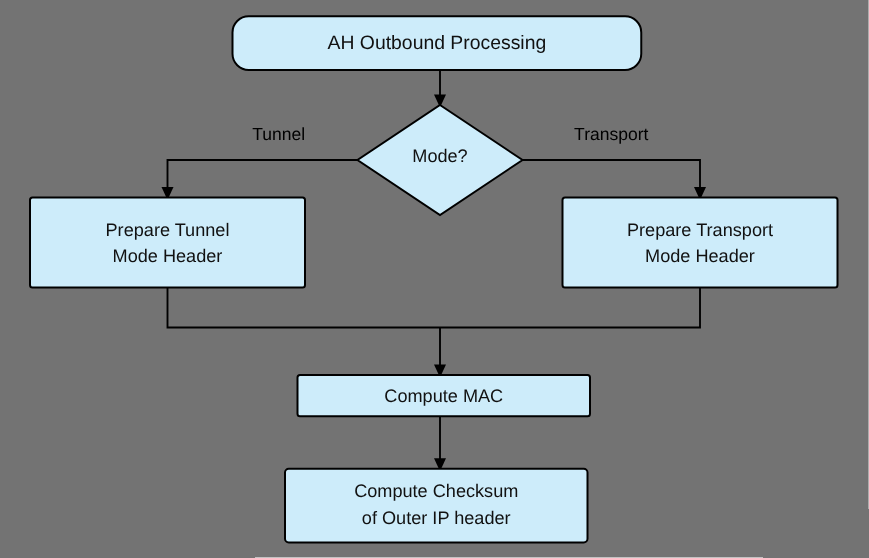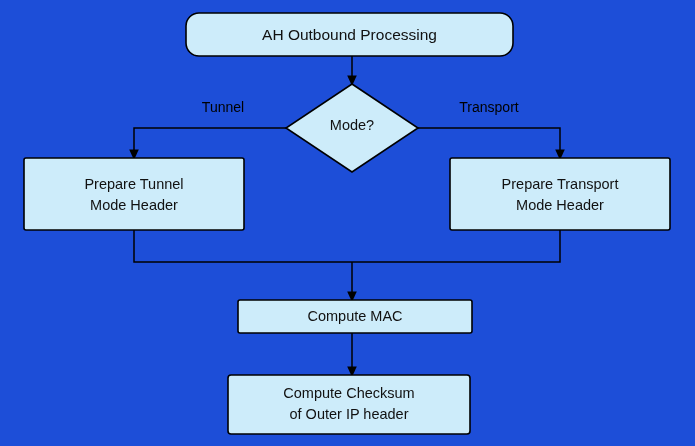--- a/index.html
+++ b/index.html
@@ -10,21 +10,21 @@
   body {
     width: 695px;
     height: 446px;
     font-family: "Liberation Sans", sans-serif;
     overflow: hidden;
   }
   #flowchart-root {
     position: relative;
     width: 695px;
     height: 446px;
-    background: #1d4ed8;
+    background: #737373;
   }
   svg#flow-svg {
     display: block;
     width: 695px;
     height: 446px;
   }
   .node-shape {
     fill: #cdecfa;
     stroke: #000000;
     stroke-width: 1.6;

